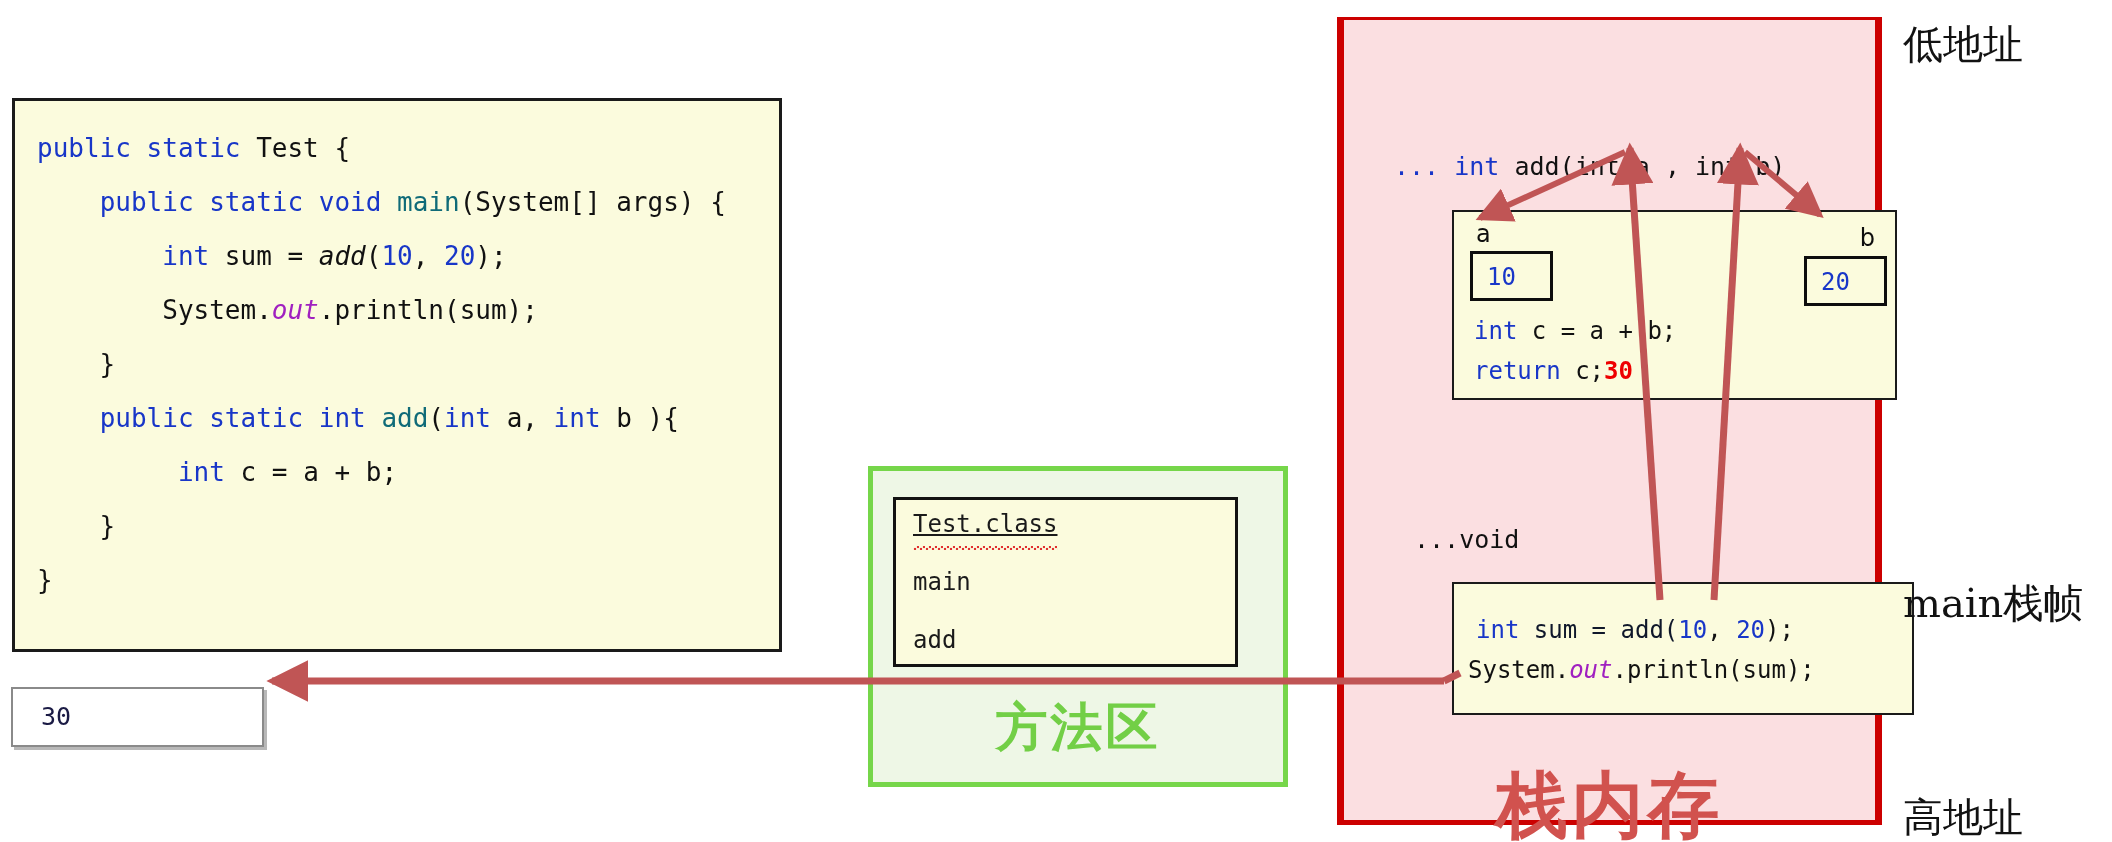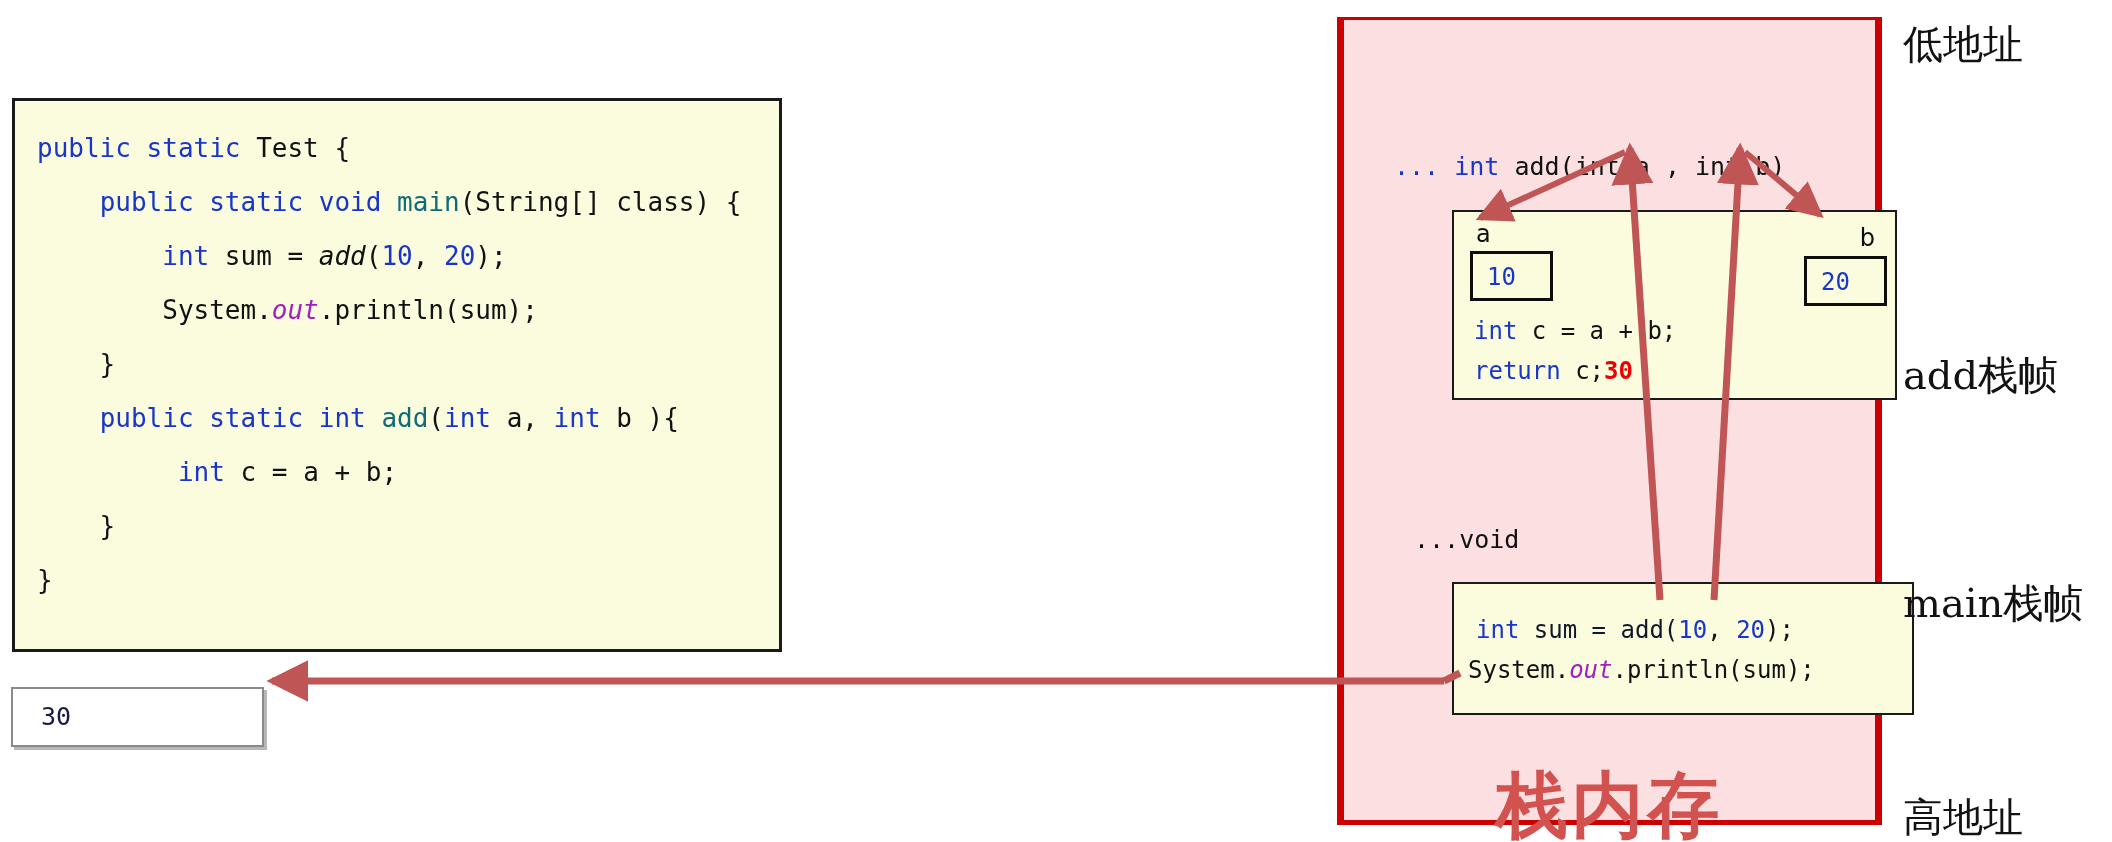--- a/index.html
+++ b/index.html
@@ -230,34 +230,43 @@
     pointer-events: none;
   }
 </style>
 </head>
 <body>
 
 <div class="stage">
 
   <div id="code-panel">
     <div class="code-line"><span class="kw">public static </span><span>Test {</span></div>
-    <div class="code-line"><span>    </span><span class="kw">public static void </span><span class="mth">main</span><span>(String[] class) {</span></div>
+    <div class="code-line"><span>    </span><span class="kw">public static void </span><span class="mth">main</span><span>(System[] args) {</span></div>
     <div class="code-line"><span>        </span><span class="kw">int</span><span> sum = </span><span class="mthi">add</span><span>(</span><span class="num">10</span><span>, </span><span class="num">20</span><span>);</span></div>
     <div class="code-line"><span>        System.</span><span class="fld">out</span><span>.println(sum);</span></div>
     <div class="code-line"><span>    }</span></div>
     <div class="code-line"><span>    </span><span class="kw">public static int </span><span class="mth">add</span><span>(</span><span class="kw">int</span><span> a, </span><span class="kw">int</span><span> b ){</span></div>
     <div class="code-line"><span>         </span><span class="kw">int</span><span> c = a + b;</span></div>
     <div class="code-line"><span>    }</span></div>
     <div class="code-line"><span>}</span></div>
   </div>
 
   <div id="console-box">
     <span class="val">30</span>
   </div>
 
+  <div id="method-area">
+    <div id="class-box">
+      <div class="entry e0">Test.class</div>
+      <div class="squiggle"></div>
+      <div class="entry e1">main</div>
+      <div class="entry e2">add</div>
+    </div>
+    <div id="method-area-label">方法区</div>
+  </div>
 
   <div id="stack-region">
 
     <div class="frame-title" id="add-sig"><span style="color:#1836c8">...</span> <span style="color:#1836c8">int</span> <span>add(int a , int b)</span></div>
 
     <div id="add-frame">
       <span class="varlabel" style="left:22px; top:8px;">a</span>
       <span class="varlabel" style="right:20px; top:12px;">b</span>
       <div class="varbox" style="left:16px; top:39px;">
           <span>10</span>
@@ -273,21 +282,20 @@
 
     <div id="main-frame">
       <div class="frame-code" style="left:22px; top:32px;"><span style="color:#1836c8">int</span><span style="color:#0f172a">&nbsp;sum = add(</span><span style="color:#1836c8">10</span><span style="color:#111">, </span><span style="color:#1836c8">20</span><span style="color:#111">);</span></div>
       <div class="frame-code" style="left:14px; top:72px;"><span style="color:#111">System.</span><span style="color:#a020c0;font-style:italic">out</span><span style="color:#111">.println(sum);</span></div>
     </div>
 
     <div id="stack-label">栈内存</div>
   </div>
 
   <div class="addr-label" id="label-low">低地址</div>
-  <div class="addr-label" id="label-add">add栈帧</div>
   <div class="addr-label" id="label-main">main栈帧</div>
   <div class="addr-label" id="label-high">高地址</div>
 
   <svg id="arrows" viewBox="0 0 2112 842">
     <defs>
       <marker id="ah" markerWidth="6" markerHeight="6" refX="5.2" refY="3" orient="auto">
         <path d="M0,0 L6,3 L0,6 z" fill="#c05555"></path>
       </marker>
     </defs>
 

